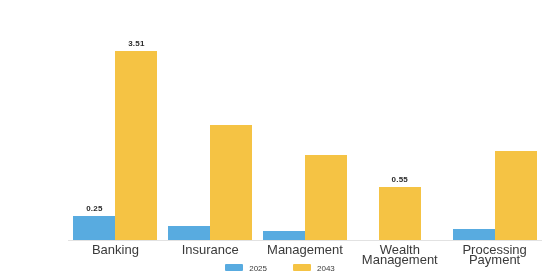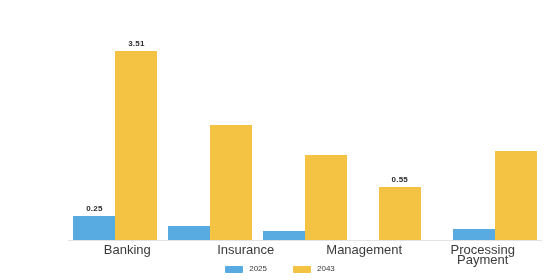--- a/index.html
+++ b/index.html
@@ -109,21 +109,21 @@
     width: 560px;
     display: flex;
     flex-direction: row;
     justify-content: center;
     align-items: center;
     gap: 26px;
   }
   .legend-item {
     display: flex;
     flex-direction: row;
-    align-items: flex-end;
+    align-items: flex-start;
     gap: 6px;
   }
   .legend-swatch {
     width: 18px;
     height: 7px;
     border-radius: 1px;
   }
   .legend-text {
     font-size: 8px;
     color: #3a3a3a;
@@ -195,20 +195,24 @@
     <div class="cat-label">
       <span>Banking</span>
     </div>
     <div class="cat-label">
       <span>Insurance</span>
     </div>
     <div class="cat-label">
       <span>Management</span>
     </div>
     <div class="cat-label">
+      <span>Wealth</span>
+      <span>Management</span>
+    </div>
+    <div class="cat-label">
       <span>Processing</span>
       <span>Payment</span>
     </div>
   </div>
 
   <div class="legend">
     <div class="legend-item">
       <div class="legend-swatch" style="background:#58ABE0;"></div>
       <div class="legend-text">2025</div>
     </div>

